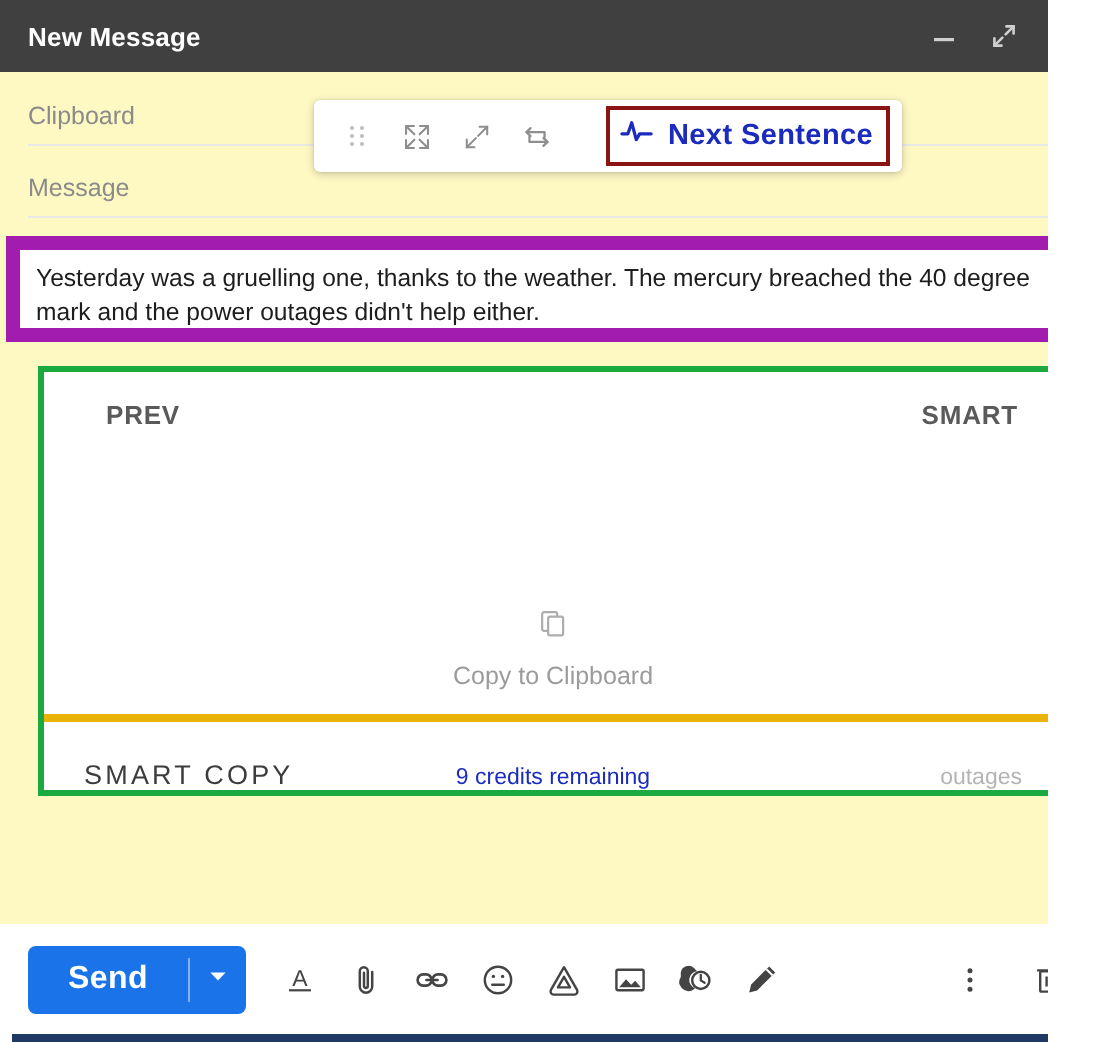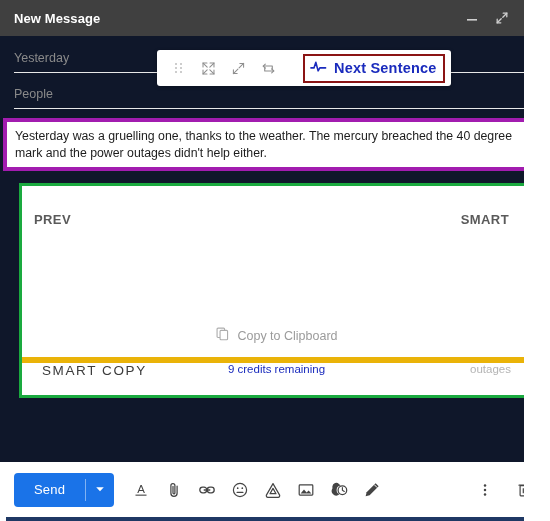--- a/index.html
+++ b/index.html
@@ -9,21 +9,21 @@
   }
   body {
     font-family: "Liberation Sans", sans-serif;
     -webkit-font-smoothing: antialiased;
   }
   #app {
     position: relative;
     width: 524px;
     height: 521px;
     overflow: hidden;
-    background: #0f172a;
+    background: #fef9c3;
     box-sizing: border-box;
   }
 
   
   .titlebar {
     position: absolute;
     left: 0; top: 0;
     width: 550px;
     height: 36px;
     background: #404040;
@@ -130,21 +130,21 @@
     white-space: nowrap;
   }
 
   
   .body-box {
     position: absolute;
     left: 3px;
     top: 118px;
     width: 538px;
     height: 53px;
-    border: 4px solid #a21caf;
+    border: 7px solid #a21caf;
     box-sizing: border-box;
     background: #ffffff;
     padding: 6px 8px 0 8px;
   }
   .body-text {
     font-size: 12.3px;
     color: #1d1d1d;
     line-height: 17px;
     margin: 0;
   }
@@ -166,23 +166,22 @@
     width: 100%;
     height: 100%;
     background: #ffffff;
     box-sizing: border-box;
     display: flex;
     flex-direction: column;
   }
   .card-main {
     flex: 1 1 auto;
     position: relative;
-    padding: 14px 22px 0 12px;
-    box-sizing: border-box;
-    margin-top: 12px;
+    padding: 14px 22px 0 31px;
+    box-sizing: border-box;
   }
   .card-nav {
     display: flex;
     justify-content: space-between;
     align-items: center;
   }
   .nav-label {
     font-size: 13px;
     font-weight: bold;
     color: #5a5a5a;
@@ -199,30 +198,31 @@
   .copy-row {
     position: absolute;
     left: 0;
     right: 0;
     bottom: 12px;
     display: flex;
     align-items: center;
     justify-content: center;
     gap: 7px;
     cursor: pointer;
+    flex-direction: column;
   }
   .copy-label {
     font-size: 12.5px;
     color: #9b9b9b;
   }
   .card-footer {
     flex: 0 0 38px;
-    border-top: 6px solid #eab308;
-    display: flex;
-    align-items: flex-start;
+    border-top: 4px solid #eab308;
+    display: flex;
+    align-items: flex-end;
     position: relative;
     padding: 0 20px;
     box-sizing: border-box;
   }
   .brand {
     font-size: 13.5px;
     color: #3c3c3c;
     letter-spacing: 1.6px;
   }
   .credits {
@@ -262,22 +262,22 @@
     background: #1a73e8;
     border-radius: 4px;
     overflow: hidden;
     cursor: pointer;
   }
   .send-main {
     display: flex;
     align-items: center;
     padding: 0 20px;
     color: #ffffff;
-    font-size: 13px;
-    font-weight: normal;
+    font-size: 16px;
+    font-weight: bold;
     letter-spacing: 0.2px;
     text-align: center;
   }
   .send-divider {
     width: 1px;
     background: rgba(255,255,255,0.45);
     margin: 6px 0;
   }
   .send-arrow {
     display: flex;
@@ -347,25 +347,25 @@
       <span class="win-btn">
         <svg width="14" height="14" viewBox="0 0 14 14" stroke="#cfcfcf" stroke-width="1.4" stroke-linecap="round">
           <path d="M3 3 L11 11"></path>
             <path d="M11 3 L3 11"></path>
         </svg>
       </span>
     </div>
   </div>
 
   <div class="field" id="recipients-field">
-    <span class="field-label">Yesterday</span>
+    <span class="field-label">Clipboard</span>
   </div>
 
   <div class="field" id="subject-field">
-    <span class="field-label">People</span>
+    <span class="field-label">Message</span>
   </div>
 
   <div class="ext-toolbar">
 
     <span class="ext-icon">
       <span class="drag-dots">
           <i></i>
           <i></i>
           <i></i>
           <i></i>

